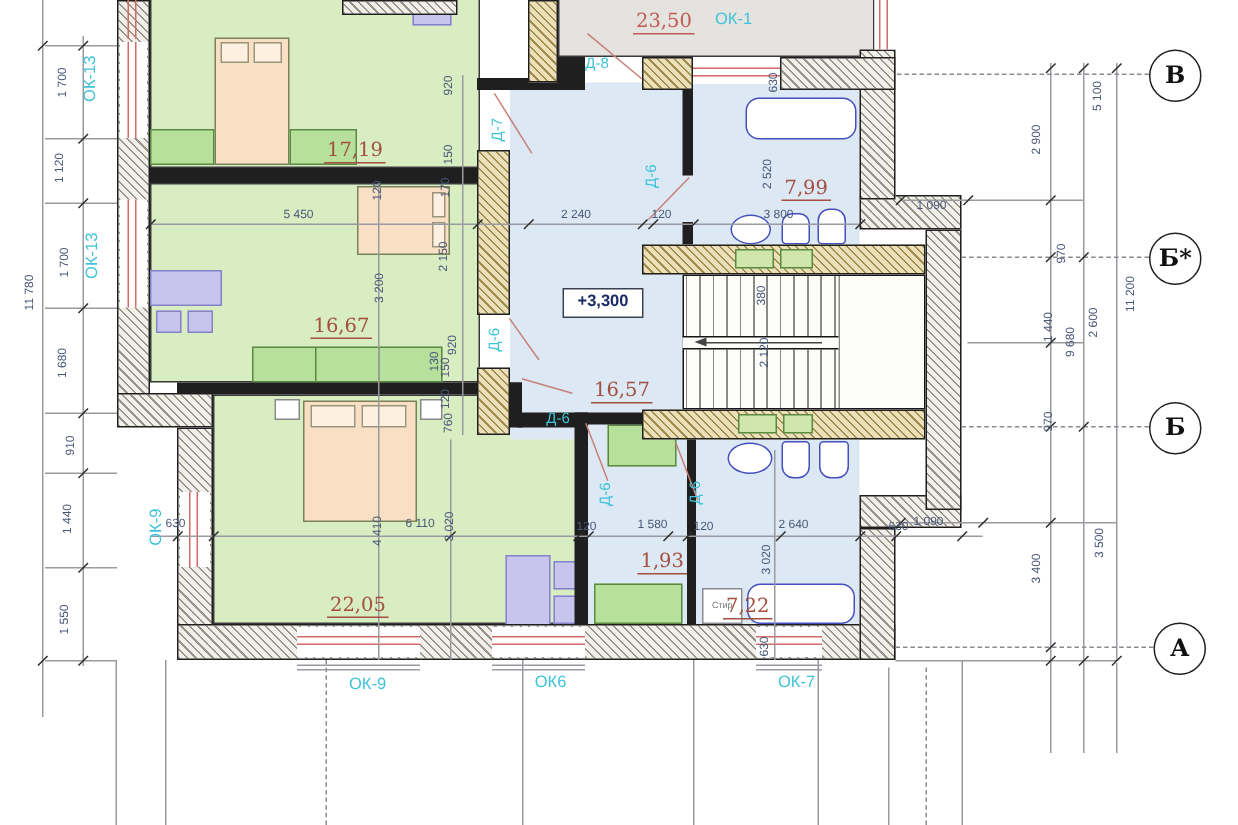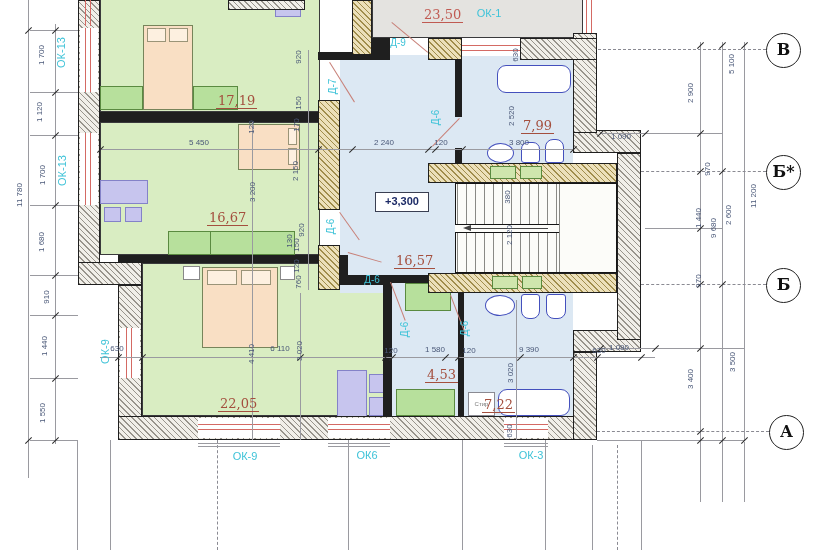--- a/index.html
+++ b/index.html
@@ -293,48 +293,48 @@
   <div class="dim dv" style="left:236px;top:187px">3 200</div>
   <div class="dim dv" style="left:273px;top:236px">130</div>
   <div class="dim dv" style="left:491px;top:192px">380</div>
   <div class="dim dv" style="left:493px;top:230px">2 120</div>
   <div class="dim dv" style="left:235px;top:349px">4 410</div>
   <div class="dim" style="left:263px;top:344px">6 110</div>
   <div class="dim dv" style="left:283px;top:346px">3 020</div>
   <div class="dim" style="left:374px;top:346px">120</div>
   <div class="dim" style="left:418px;top:345px">1 580</div>
   <div class="dim" style="left:452px;top:346px">120</div>
-  <div class="dim" style="left:512px;top:345px">9 390</div>
+  <div class="dim" style="left:512px;top:345px">2 640</div>
   <div class="dim" style="left:582px;top:346px">630</div>
   <div class="dim dv" style="left:494px;top:368px">3 020</div>
   <div class="dim dv" style="left:493px;top:426px">630</div>
   <div class="dim" style="left:100px;top:344px">630</div>
 
   <div class="cy cyb dv" style="left:41px;top:47px">ОК-13</div>
   <div class="cy cyb dv" style="left:42px;top:165px">ОК-13</div>
   <div class="cy cyb dv" style="left:85px;top:346px">ОК-9</div>
   <div class="cy cyb" style="left:469px;top:8px">ОК-1</div>
   <div class="cy cyb" style="left:225px;top:451px">ОК-9</div>
   <div class="cy cyb" style="left:347px;top:450px">ОК6</div>
-  <div class="cy cyb" style="left:511px;top:450px">ОК-3</div>
-  <div class="cy" style="left:378px;top:37px">Д-9</div>
+  <div class="cy cyb" style="left:511px;top:450px">ОК-7</div>
+  <div class="cy" style="left:378px;top:37px">Д-8</div>
   <div class="cy dv" style="left:312px;top:81px">Д-7</div>
   <div class="cy dv" style="left:415px;top:112px">Д-6</div>
   <div class="cy dv" style="left:310px;top:221px">Д-6</div>
   <div class="cy" style="left:352px;top:274px">Д-6</div>
   <div class="cy dv" style="left:384px;top:324px">Д-6</div>
   <div class="cy dv" style="left:444px;top:323px">Д-6</div>
 
   <div class="area" style="left:422px;top:7px;color:#c05a52;border-color:#c05a52">23,50</div>
   <div class="area" style="left:216px;top:93px">17,19</div>
   <div class="area" style="left:207px;top:210px">16,67</div>
   <div class="area" style="left:394px;top:253px">16,57</div>
   <div class="area" style="left:521px;top:118px">7,99</div>
   <div class="area" style="left:218px;top:396px">22,05</div>
-  <div class="area" style="left:425px;top:367px">4,53</div>
+  <div class="area" style="left:425px;top:367px">1,93</div>
   <div class="area" style="left:482px;top:397px">7,22</div>
 
   <div class="elev" style="left:375px;top:192px;width:52px;height:18px">+3,300</div>
 
   <div class="circ" style="left:766px;top:33px">В</div>
   <div class="circ" style="left:766px;top:155px">Б*</div>
   <div class="circ" style="left:766px;top:268px">Б</div>
   <div class="circ" style="left:769px;top:415px">А</div>
 
 </div>

